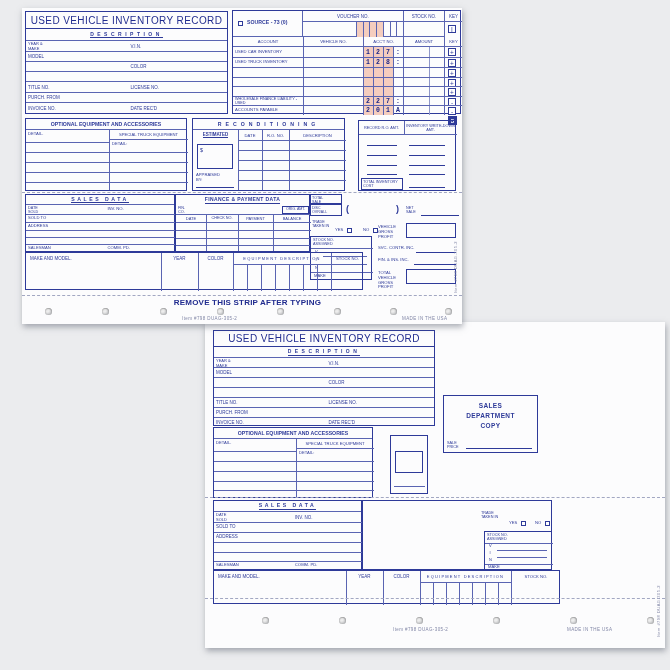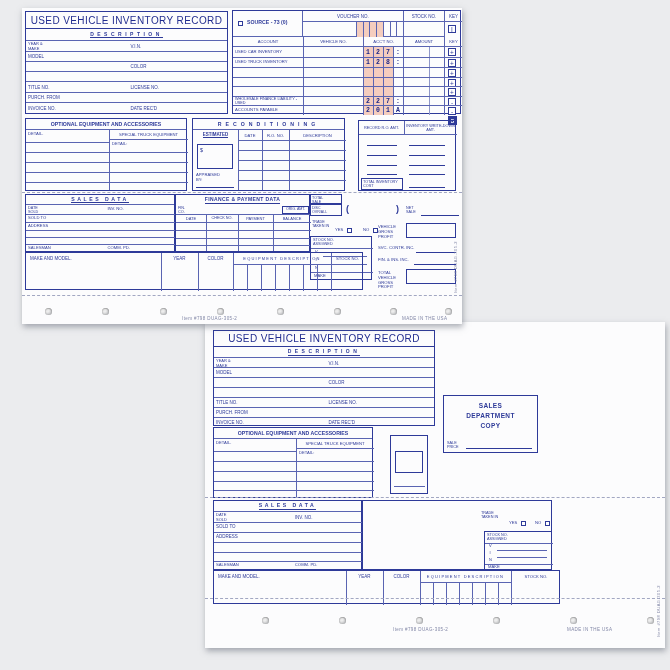--- a/index.html
+++ b/index.html
@@ -425,20 +425,21 @@
       <div class="vl" style="left:249px;top:11px;height:27px"></div>
       <div class="vl" style="left:263px;top:11px;height:27px"></div>
       <div class="vl" style="left:277px;top:11px;height:27px"></div>
       <div class="vl" style="left:291px;top:11px;height:27px"></div>
       <div class="vl" style="left:305px;top:0;height:38px"></div>
       <div class="a ctr" style="left:305px;top:1px;width:33px;height:9px;font-size:4.2px;color:var(--ink)">STOCK NO.</div>
     </div>
 
     <div class="dash" style="left:0;top:287px;width:440px"></div>
 
+    <div class="a" style="left:118px;top:290px;width:215px;text-align:center;font-size:8px;font-weight:bold;letter-spacing:.2px;color:var(--inkdark)">REMOVE THIS STRIP AFTER TYPING</div>
 
     <span class="hole" style="left:22.5px;top:300px"></span>
     <span class="hole" style="left:79.5px;top:300px"></span>
     <span class="hole" style="left:137.5px;top:300px"></span>
     <span class="hole" style="left:194.5px;top:300px"></span>
     <span class="hole" style="left:254.5px;top:300px"></span>
     <span class="hole" style="left:311.5px;top:300px"></span>
     <span class="hole" style="left:367.5px;top:300px"></span>
     <span class="hole" style="left:422.5px;top:300px"></span>
 

